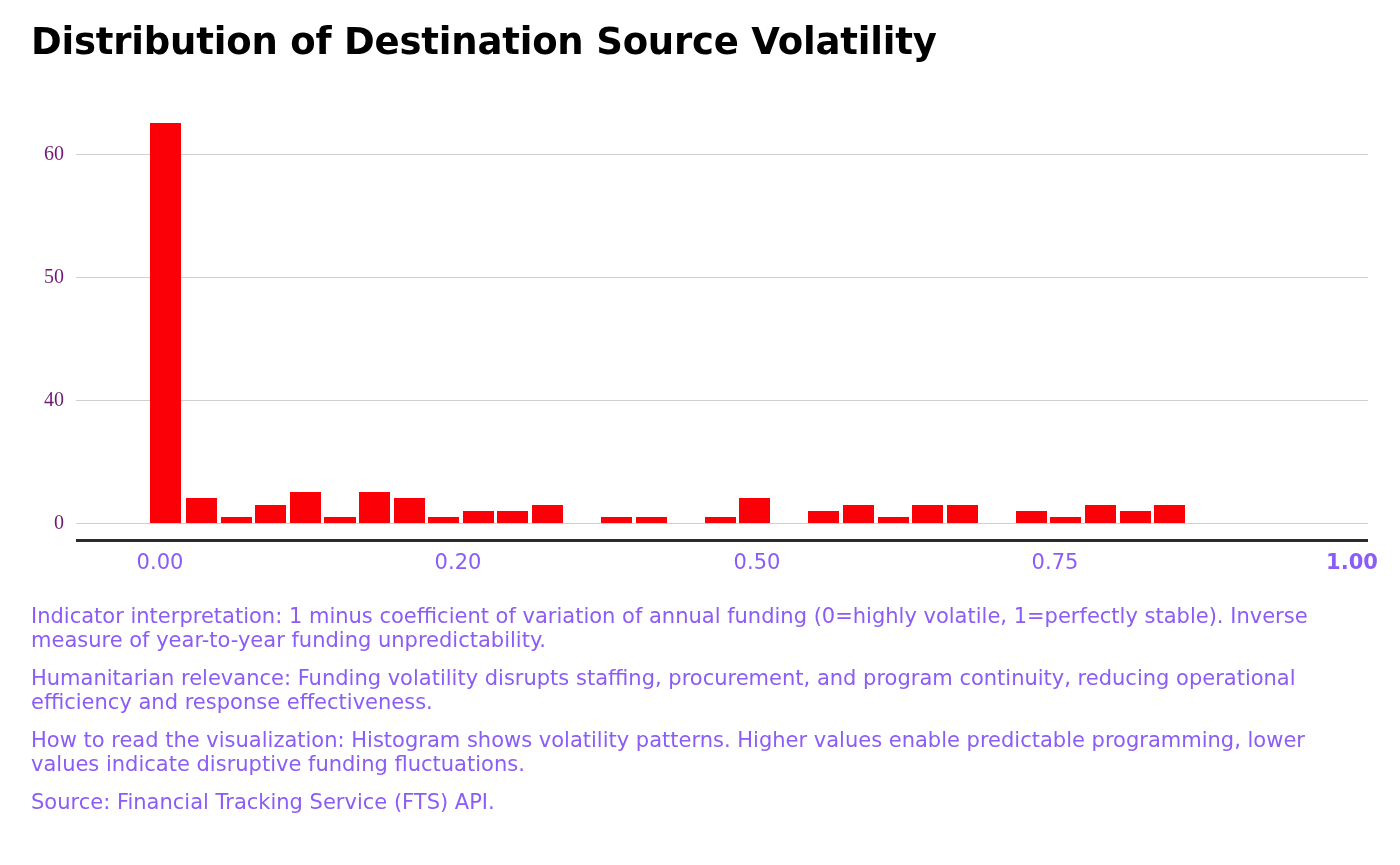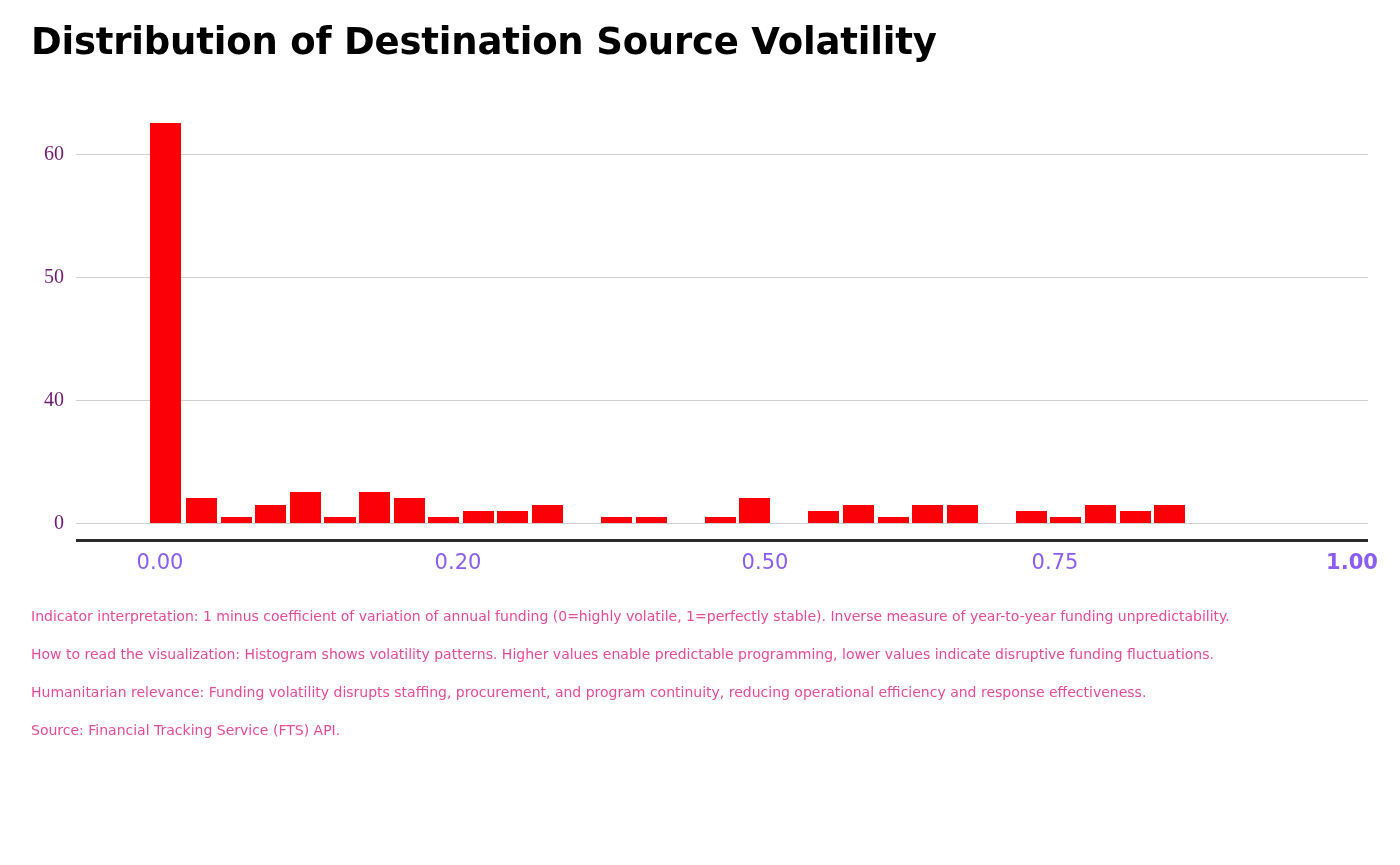--- a/index.html
+++ b/index.html
@@ -96,23 +96,23 @@
   }
 
   
   #captions {
     position: absolute;
     left: 31px;
     top: 604px;
     width: 1340px;
   }
   .caption-block {
-    font-size: 14px;
+    font-size: 21px;
     line-height: 24px;
-    color: #ec4899;
+    color: #8b5cf6;
     margin-bottom: 14px;
     font-family: "DejaVu Sans", "Liberation Sans", sans-serif;
   }
   .caption-block:last-child { margin-bottom: 12px; }
 </style>
 </head>
 <body>
 
 <div id="page">
 
@@ -156,25 +156,25 @@
         <div class="bar" style="left: 1050.37px; width: 31.09px; height: 6.15px; bottom: 77px; background: rgb(251, 0, 7);"></div>
         <div class="bar" style="left: 1084.94px; width: 31.09px; height: 18.45px; bottom: 77px; background: rgb(251, 0, 7);"></div>
         <div class="bar" style="left: 1119.51px; width: 31.09px; height: 12.3px; bottom: 77px; background: rgb(251, 0, 7);"></div>
         <div class="bar" style="left: 1154.08px; width: 31.09px; height: 18.45px; bottom: 77px; background: rgb(251, 0, 7);"></div>
       </div>
 
     <div id="xaxis-line"></div>
 
     <div class="xtick-label" style="left:160px;">0.00</div>
     <div class="xtick-label" style="left:458px;">0.20</div>
-    <div class="xtick-label" style="left:757px;margin-left:8px;">0.50</div>
+    <div class="xtick-label" style="left:757px;">0.50</div>
     <div class="xtick-label" style="left:1055px;">0.75</div>
     <div class="xtick-label" style="left:1352px;font-weight:bold;">1.00</div>
   </div>
 
   <div id="captions">
     <div class="caption-block">Indicator interpretation: 1 minus coefficient of variation of annual funding (0=highly volatile, 1=perfectly stable). Inverse measure of year-to-year funding unpredictability.</div>
+    <div class="caption-block">Humanitarian relevance: Funding volatility disrupts staffing, procurement, and program continuity, reducing operational efficiency and response effectiveness.</div>
     <div class="caption-block">How to read the visualization: Histogram shows volatility patterns. Higher values enable predictable programming, lower values indicate disruptive funding fluctuations.</div>
-    <div class="caption-block">Humanitarian relevance: Funding volatility disrupts staffing, procurement, and program continuity, reducing operational efficiency and response effectiveness.</div>
     <div class="caption-block">Source: Financial Tracking Service (FTS) API.</div>
   </div>
 
 </div>
 
 </body></html>

